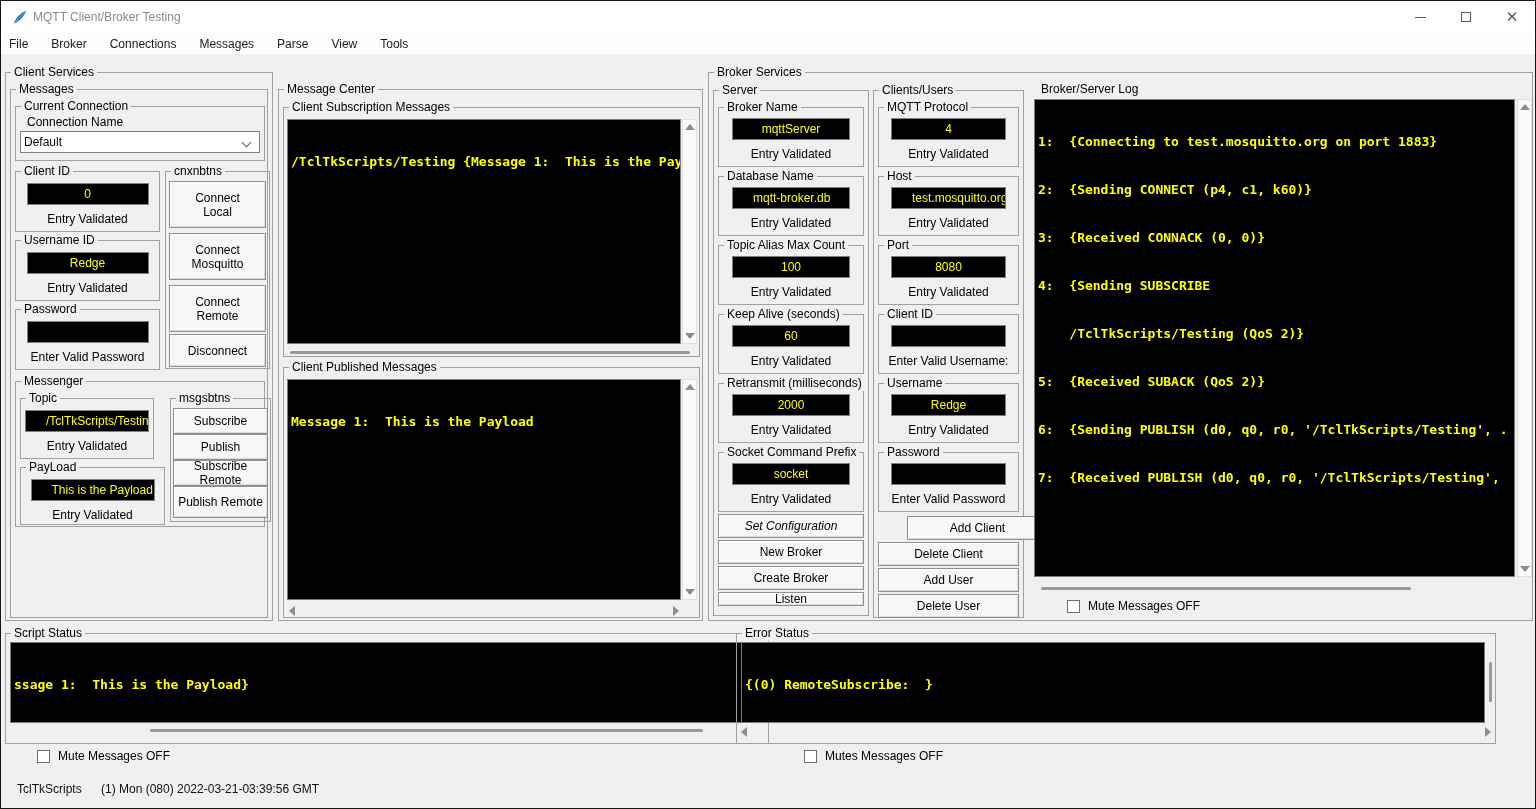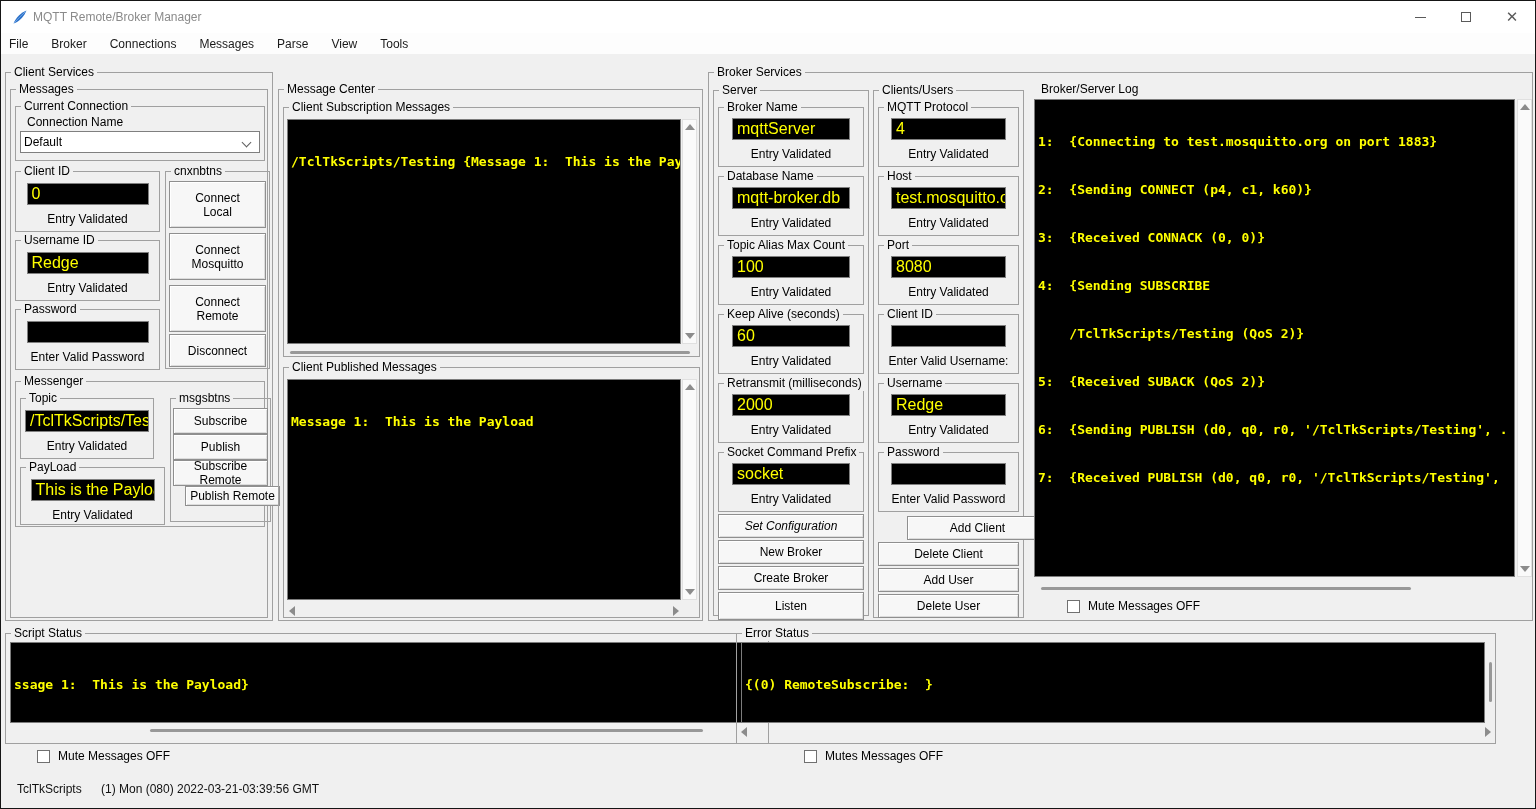--- a/index.html
+++ b/index.html
@@ -19,21 +19,21 @@
   .glyph-min { width:11px; height:0; border-top:1px solid #5a5a5a; }
   .glyph-max { width:10px; height:10px; border:1px solid #5a5a5a; }
   .glyph-close { font-size:15px; color:#5a5a5a; line-height:10px; }
   
   .menubar { position:absolute; left:0; top:32px; width:100%; height:21px; background:#fdfdfd; display:flex; align-items:center; padding-left:8px; column-gap:23px; }
   .menu-item { font-size:12px; color:#1a1a1a; white-space:nowrap; }
   
   .grp { position:absolute; border:1px solid #a0a0a0; }
   .grp > .lbl { position:absolute; top:-8px; left:5px; background:#f0f0f0; padding:0 3px; font-size:12px; line-height:15px; white-space:nowrap; z-index:2; }
   
-  .entry { background:#000; border:1px solid #808080; color:#ffff00; font-size:16px; line-height:18px; padding:1px 4px; height:22px; overflow:hidden; white-space:nowrap; }
+  .entry { background:#000; border:1px solid #808080; color:#ffff00; font-size:12px; line-height:18px; padding:1px 20px; height:22px; overflow:hidden; white-space:nowrap;text-align:center; }
   .status { font-size:12px; text-align:center; margin-top:7px; }
   
   .btn { position:absolute; background:#f7f7f7; border:1px solid #8f8f8f;
          box-shadow: inset 1px 1px 0 #ffffff, inset -1px -1px 0 #dcdcdc;
          display:flex; align-items:center; justify-content:center; text-align:center;
          font-size:12px; line-height:14px; }
   
   .blackbox { position:absolute; background:#000; border:1px solid #7c7c7c; color:#ffff00;
               font-family:"DejaVu Sans Mono", monospace; font-weight:bold; font-size:13px;
               line-height:16px; white-space:pre; overflow:hidden; padding:2px 3px; }
@@ -59,21 +59,21 @@
 </head>
 <body>
 
 <div class="win">
 
   <div class="titlebar">
     <svg class="app-icon" viewBox="0 0 16 16">
       <path d="M1.5 14.5 C4 8.5, 9 3.5, 14.5 1.5 C12.5 6.5, 8.5 11.5, 3 14 Z" fill="#2b71c9"></path>
       <path d="M2 14 C5.5 10.5, 9.5 6, 13.5 2.5" stroke="#7fb0e8" stroke-width="0.8" fill="none"></path>
     </svg>
-    <span class="title-text">MQTT Remote/Broker Manager</span>
+    <span class="title-text">MQTT Client/Broker Testing</span>
     <div class="wc wc-min">
         <span class="glyph-min"></span>
       </div>
     <div class="wc wc-max">
         <span class="glyph-max"></span>
       </div>
     <div class="wc wc-close">
         <span class="glyph-close">✕</span>
       </div>
   </div>
@@ -144,21 +144,21 @@
           <span class="lbl">PayLoad</span>
           <div class="entry" style="margin:11px auto 0; width:124px;">This is the Payload</div>
           <div class="status">Entry Validated</div>
         </div>
 
         <div class="grp" style="left:154px; top:16px; width:101px; height:124px;">
           <span class="lbl">msgsbtns</span>
           <div class="btn" style="left:2px; top:9px;  width:95px; height:26px;">Subscribe</div>
           <div class="btn" style="left:2px; top:35px; width:95px; height:26px;">Publish</div>
           <div class="btn" style="left:2px; top:61px; width:95px; height:26px;">Subscribe Remote</div>
-          <div class="btn" style="left:14px; top:87px; width:95px; height:20px;">Publish Remote</div>
+          <div class="btn" style="left:2px; top:87px; width:95px; height:32px;">Publish Remote</div>
         </div>
       </div>
     </div>
   </div>
 
   <div class="grp" style="left:277px; top:88px; width:425px; height:532px;">
     <span class="lbl">Message Center</span>
 
     <div class="grp" style="left:4px; top:17px; width:417px; height:250px;">
       <span class="lbl">Client Subscription Messages</span>
@@ -221,21 +221,21 @@
       </div>
       <div class="grp" style="left:4px; top:361px; width:146px; height:60px;">
         <span class="lbl">Socket Command Prefix</span>
         <div class="entry" style="margin:10px auto 0; width:118px;">socket</div>
         <div class="status">Entry Validated</div>
       </div>
 
       <div class="btn" style="left:4px; top:423px; width:146px; height:24px;font-style:italic;">Set Configuration</div>
       <div class="btn" style="left:4px; top:449px; width:146px; height:24px;">New Broker</div>
       <div class="btn" style="left:4px; top:475px; width:146px; height:24px;">Create Broker</div>
-      <div class="btn" style="left:4px; top:501px; width:146px; height:28px;">Listen</div>
+      <div class="btn" style="left:4px; top:501px; width:146px; height:14px;">Listen</div>
     </div>
 
     <div class="grp" style="left:164px; top:17px; width:151px; height:528px;">
       <span class="lbl">Clients/Users</span>
 
       <div class="grp" style="left:4px; top:16px; width:141px; height:60px;">
         <span class="lbl">MQTT Protocol</span>
         <div class="entry" style="margin:10px auto 0; width:115px;">4</div>
         <div class="status">Entry Validated</div>
       </div>

